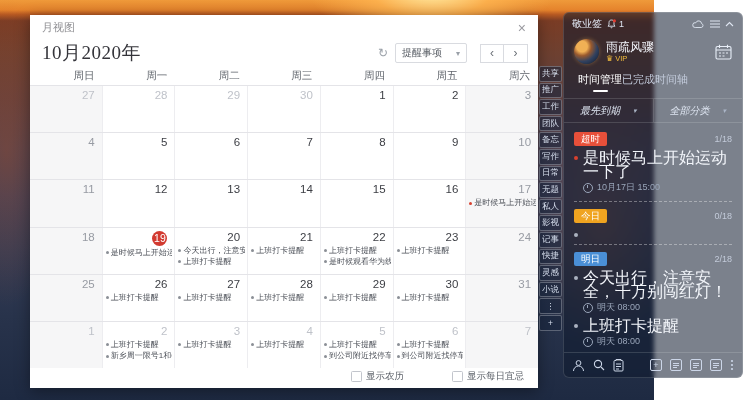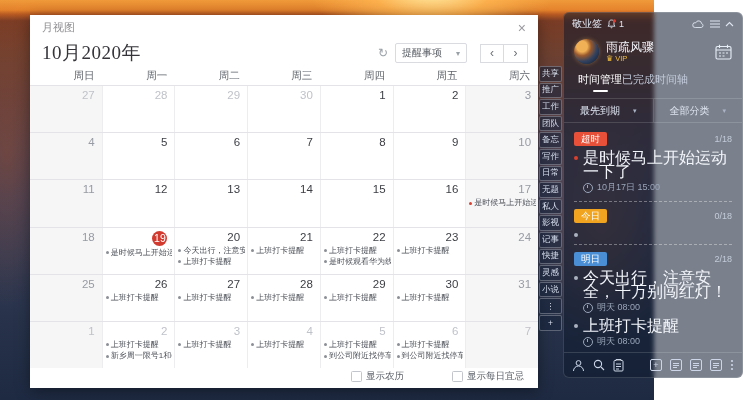--- a/index.html
+++ b/index.html
@@ -79,21 +79,21 @@
   .vip{display:flex;align-items:center;gap:2px;font-size:7.5px;color:#f2bd3e;line-height:9px;}
   .vip .crown{font-size:8px;}
   .p-tabs{flex:none;display:flex;padding:6px 14px 0;}
   .tab{font-size:11px;color:#c2cada;cursor:pointer;padding-bottom:2px;}
   .tab.active{color:#ffffff;}
   .tab.active::after{content:"";display:block;width:15px;height:2px;background:#fff;
     border-radius:1px;margin:3px auto 0;}
   .p-filters{flex:none;display:flex;height:23px;margin-top:4px;
     border-top:1px solid rgba(255,255,255,.14);border-bottom:1px solid rgba(255,255,255,.14);}
   .filt{flex:1;display:flex;align-items:center;justify-content:center;gap:13px;
-    font-size:10px;color:#dde4f0;cursor:pointer;}
+    font-size:10px;color:#dde4f0;cursor:pointer;font-style:italic;}
   .filt + .filt{border-left:1px solid rgba(255,255,255,.14);}
   .filt .caret{font-size:7px;color:#aab4c6;}
   .p-list{flex:1;min-height:0;padding:2px 10px 0;overflow:hidden;}
   .sec-head{display:flex;align-items:center;justify-content:space-between;margin:7px 0 4px;gap:36px;}
   .badge{font-size:9.5px;color:#fff;padding:1px 7px;border-radius:2px;line-height:12px;}
   .count{font-size:9px;color:#c3cbda;}
   .item{display:flex;align-items:flex-start;gap:5px;margin:5px 0 2px;}
   .item .dot{flex:none;width:4px;height:4px;border-radius:50%;background:#aab2c0;margin-top:5px;}
   .item .txt{font-size:16px;line-height:14px;color:#f2f5fa;}
   .item.empty .txt{color:#cdd5e2;}

